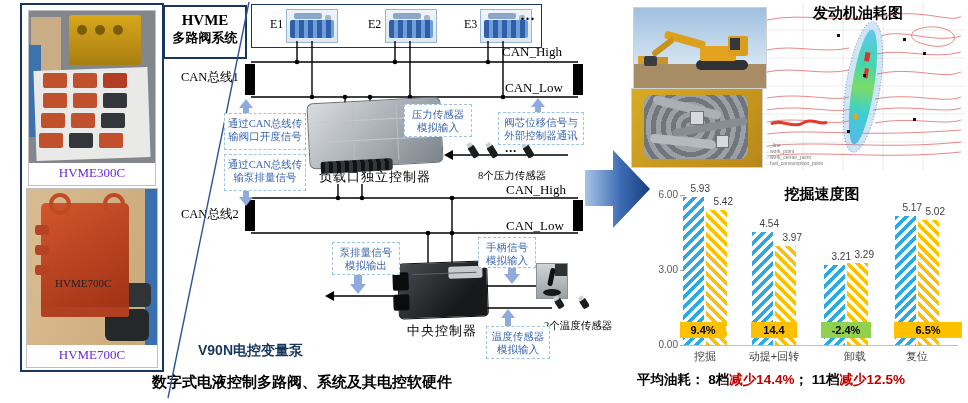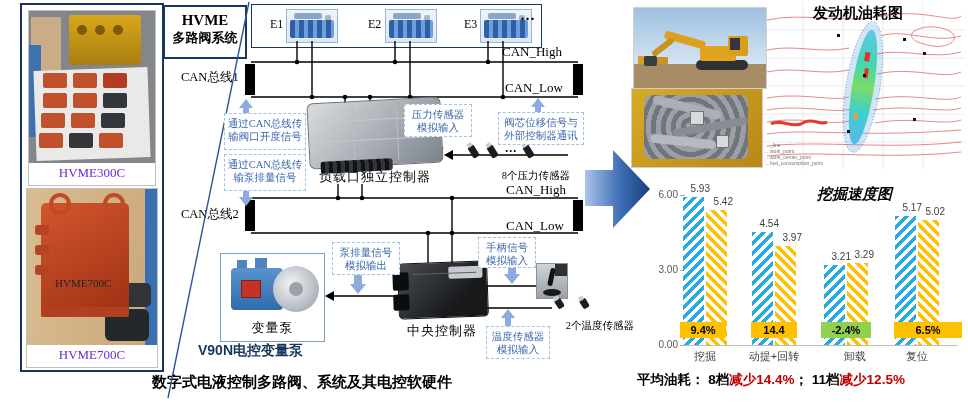--- a/index.html
+++ b/index.html
@@ -22,34 +22,34 @@
   .valve-thumb{position:absolute;top:4px;width:50px;height:32px;border:1px solid #9ab4d4;
                background:linear-gradient(#eef3f9,#dce8f4);}
   .vt-body{position:absolute;left:3px;right:3px;top:10px;bottom:4px;border-radius:2px;
            background:repeating-linear-gradient(90deg,#2f5fa8 0 5px,#6f9fd8 5px 9px);}
   .vt-top{position:absolute;left:7px;top:3px;width:28px;height:6px;background:#8aa6c8;border-radius:2px;}
   .vt-knob{position:absolute;top:5px;width:6px;height:7px;background:#aeb6bf;border-radius:2px;}
   .buslabel{font-family:"Liberation Serif",serif;font-size:13px;color:#000;white-space:nowrap;}
   .note{border:1.5px dashed #9DC3E6;background:#fff;color:#3A66AD;text-align:center;
         font-family:"Liberation Serif",serif;font-size:10.5px;line-height:13px;padding-top:3px;z-index:7;}
   .ecu-label{font-family:"Liberation Serif",serif;font-size:13px;color:#000;text-align:center;letter-spacing:1px;}
-  .small-label{font-family:"Liberation Serif",serif;font-size:10.5px;color:#000;text-align:right;white-space:nowrap;}
+  .small-label{font-family:"Liberation Serif",serif;font-size:10.5px;color:#000;text-align:left;white-space:nowrap;}
   .psensor{position:relative;display:inline-block;width:15px;height:19px;transform:rotate(-32deg);}
   .psensor .pbody{position:absolute;left:4px;top:3px;width:7px;height:13px;background:#1b1d1f;border-radius:2px;}
   .psensor .ptip{position:absolute;left:5px;top:0;width:5px;height:4px;background:#c9ced3;}
   .sensor-dots{font-weight:bold;font-size:12px;color:#000;position:relative;top:-6px;}
   .pump-box{left:220px;top:253px;width:103px;height:87px;border:1.5px solid #7f9fc2;background:#fff;}
   .big-caption{font-weight:bold;font-size:15px;color:#000;white-space:nowrap;}
   
   .map{left:763px;top:2px;width:202px;height:168px;background:#fff;}
   .map-title{position:absolute;left:50px;top:2px;width:150px;font-weight:bold;font-size:15px;color:#000;z-index:4;}
   .map-legend{position:absolute;left:2px;bottom:4px;z-index:4;}
   .map-legend div{font-size:5px;line-height:6px;color:#777;white-space:nowrap;}
   .chart{left:652px;top:183px;width:316px;height:177px;background:#fff;}
-  .chart-title{position:absolute;left:100px;top:2px;width:140px;text-align:right;font-weight:bold;font-size:15px;color:#000;font-style:italic;}
+  .chart-title{position:absolute;left:100px;top:2px;width:140px;text-align:center;font-weight:bold;font-size:15px;color:#000;}
   .ytick{position:absolute;width:26px;text-align:right;font-size:10px;color:#595959;}
   .ytickdash{position:absolute;width:5px;height:1px;background:#a6a6a6;}
   .baseline{position:absolute;left:28px;width:278px;height:1px;background:#bfbfbf;top:162px;}
   .bar{position:absolute;width:21px;}
   .vallab{position:absolute;width:34px;text-align:right;font-size:10px;color:#3f3f3f;}
   .chip{position:absolute;height:16px;line-height:16px;text-align:center;font-weight:bold;font-size:11px;color:#000;top:139px;}
   .cat{position:absolute;top:166px;width:90px;text-align:center;font-size:11px;color:#404040;}
   .summary{left:637px;top:371px;width:330px;font-weight:bold;font-size:13.5px;color:#000;white-space:nowrap;}
   .red{color:#C00000;}
   svg{display:block;}
@@ -188,29 +188,20 @@
 
   <div class="abs img-layer" style="left:398px;top:262px;width:88px;height:54px;border-radius:5px;transform:rotate(-2deg);
        background:linear-gradient(135deg,#4a4e52,#17191b 70%);border:1px solid #0c0d0e;">
     <div class="abs" style="left:-6px;top:8px;width:16px;height:18px;background:#0b0c0d;border-radius:2px;"></div>
     <div class="abs" style="left:-6px;top:30px;width:16px;height:16px;background:#0b0c0d;border-radius:2px;"></div>
     <div class="abs" style="right:4px;top:4px;width:34px;height:12px;background:#c7cbd0;border-radius:2px;"></div>
     <div class="abs" style="left:14px;top:10px;right:10px;height:1px;background:#5a5f64;"></div>
   </div>
   <div class="abs ecu-label" style="left:396px;top:322px;width:92px;">中央控制器</div>
 
-  <div class="abs pump-box img-layer">
-    <div class="abs" style="left:10px;top:14px;width:52px;height:42px;border-radius:4px;background:linear-gradient(#5a93cc,#2f6cab);"></div>
-    <div class="abs" style="left:16px;top:6px;width:10px;height:8px;background:#4d86bf;"></div>
-    <div class="abs" style="left:34px;top:4px;width:12px;height:10px;background:#4d86bf;"></div>
-    <div class="abs" style="left:20px;top:26px;width:18px;height:16px;background:#c23428;border:1px solid #7e1f16;"></div>
-    <div class="abs" style="left:52px;top:12px;width:46px;height:46px;border-radius:50%;background:radial-gradient(circle at 40% 40%,#f2f4f6,#b9bfc6 60%,#8d949b);"></div>
-    <div class="abs" style="left:68px;top:28px;width:14px;height:14px;border-radius:50%;background:#9aa2a9;"></div>
-    <div class="abs ecu-label" style="left:0;right:0;bottom:4px;">变量泵</div>
-  </div>
   <div class="abs big-caption" style="left:198px;top:342px;width:160px;font-size:14px;color:#16365c;">V90N电控变量泵</div>
 
   <div class="abs img-layer" style="left:536px;top:263px;width:30px;height:34px;background:linear-gradient(#cfd3d6,#9aa0a5);border:1px solid #8a9095;">
     <div class="abs" style="right:0;top:0;width:12px;height:12px;background:#2e3235;"></div>
     <div class="abs" style="left:12px;top:4px;width:5px;height:18px;background:#101214;transform:rotate(12deg);border-radius:2px;"></div>
     <div class="abs" style="left:6px;bottom:2px;width:18px;height:7px;background:#17191b;border-radius:50%;"></div>
   </div>
 
   <div class="abs img-layer" style="left:552px;top:296px;width:52px;height:22px;">
     <span class="psensor" style="width:13px;height:16px;"><span class="pbody" style="height:10px;"></span><span class="ptip"></span></span>

